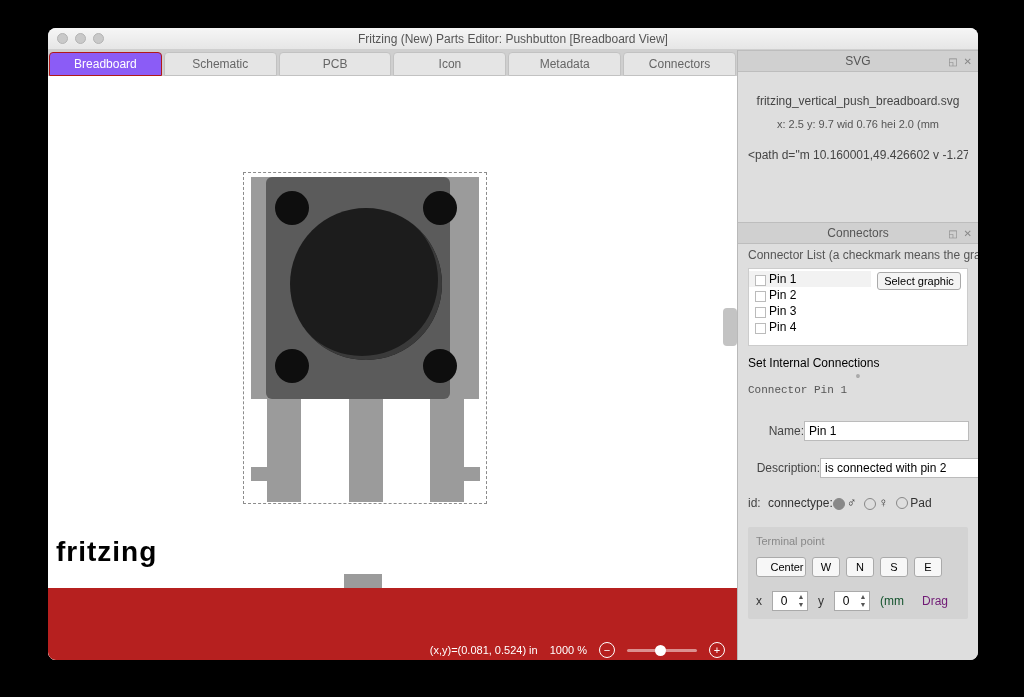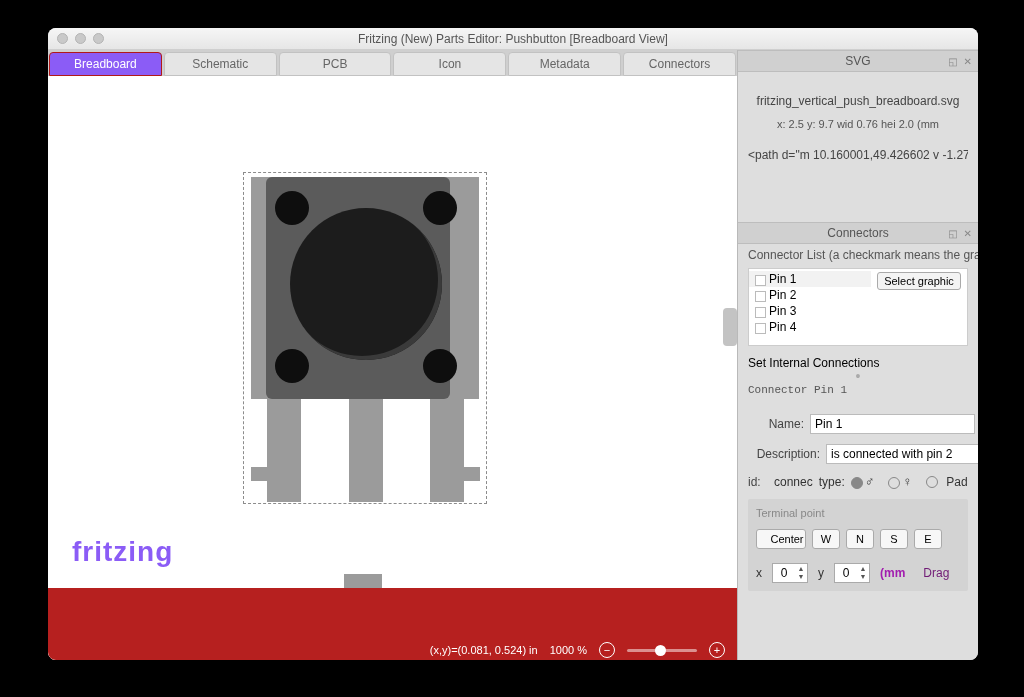--- a/index.html
+++ b/index.html
@@ -24,21 +24,21 @@
   .main { flex:1; display:flex; flex-direction:column; background:#cfcfcf; border-right:1px solid #b9b9b9; }
   .tabs { display:flex; height:26px; background:#cfcfcf; }
   .tab {
     flex:1; background:#e5e5e5; border:1px solid #c2c2c2; border-radius:4px 4px 0 0;
     margin:2px 1px 0 1px; font-size:12px; color:#666;
     display:flex; align-items:center; justify-content:center; cursor:pointer;
   }
   .tab.active { background:#8b5cf6; color:#fff; border-color:#b21919; }
   .canvas-area { flex:1; position:relative; background:#fff; overflow:hidden; }
   .redbar { position:absolute; left:0; right:0; bottom:0; height:72px; background:#b6201f; }
-  .watermark { position:absolute; left:24px; bottom:92px; font-size:28px; font-weight:600; color:#8b5cf6; letter-spacing:1px; }
+  .watermark { position:absolute; left:8px; bottom:92px; font-size:28px; font-weight:600; color:#000000; letter-spacing:1px; }
   .stub { position:absolute; left:296px; bottom:72px; width:38px; height:14px; background:#9b9b9b; }
 
   
   .comp-sel { position:absolute; left:195px; top:96px; width:244px; height:332px; border:1px dashed #8c8c8c; }
   .pb-body { position:absolute; left:7px; top:4px; width:228px; height:222px; background:#9b9b9b; }
   .pb-plate { position:absolute; left:22px; top:4px; width:184px; height:222px; background:#5b5b5b; border-radius:6px; }
   .pb-dome { position:absolute; left:46px; top:35px; width:152px; height:152px; background:#1c1c1c; border-radius:50%; box-shadow: -4px -4px 0 #3a3a3a inset; }
   .pb-dot { position:absolute; width:34px; height:34px; background:#0e0e0e; border-radius:50%; }
   .d1{ left:31px; top:18px; } .d2{ left:179px; top:18px; }
   .d3{ left:31px; top:176px; } .d4{ left:179px; top:176px; }
@@ -70,36 +70,36 @@
   .conn-items { flex:1; padding:2px 0; }
   .conn-items div { font-size:12px; padding:1px 6px 1px 20px; position:relative;}
   .conn-items div.sel { background:#f2f2f2; }
   .conn-items div::before { content:""; position:absolute; left:6px; top:4px; width:9px;height:9px;border:1px solid #bbb; background:#fff;}
   .sel-graphic { width:96px; display:flex; align-items:flex-start; justify-content:center; padding-top:3px;}
   .sel-graphic button { font-size:11px; padding:2px 6px; border:1px solid #aaa; background:#f4f4f4; border-radius:3px; cursor:pointer;}
   .set-int { font-size:12px; padding:10px 10px 4px; }
   .dot-ind { text-align:center; color:#aaa; font-size:14px; line-height:4px; }
   .form-title { font-size:11px; color:#555; padding:6px 10px 8px;font-family:Liberation Mono, monospace;}
   .form { background:#dedede; padding:0 10px 10px; font-size:12px; color:#333;}
-  .row { display:flex; align-items:center; gap:6px; margin:10px 0; }
+  .row { display:flex; align-items:center; gap:0; margin:17px 0; }
   .row label { min-width:56px; text-align:right; color:#444; font-size:12px;}
   .row input[type=text] { flex:1; height:20px; border:1px solid #bbb; padding:0 4px; font-size:12px; background:#fff;}
   .radio { width:12px;height:12px;border:1px solid #888;border-radius:50%;display:inline-block;vertical-align:middle;margin-right:2px;}
   .sym { font-size:13px; margin-right:8px;}
   .term { background:#d3d3d3; padding:8px; border-radius:2px; margin-top:4px;}
   .term-title { font-size:11px; color:#888; margin-bottom:10px;}
   .btnrow { display:flex; gap:6px; margin-bottom:14px;}
   .btnrow button { width:28px; height:20px; font-size:11px; border:1px solid #aaa; background:#f7f7f7; border-radius:3px; cursor:pointer;}
   .btnrow button.center { width:50px;padding-left:12px; }
   .xy { display:flex; align-items:center; gap:10px; font-size:12px;}
   .stepper { display:inline-flex; align-items:center; border:1px solid #aaa; background:#fff; height:20px;}
   .stepper input { width:22px; border:none; text-align:center; font-size:12px;}
   .stepper .arrows { width:12px; display:flex; flex-direction:column; }
   .stepper .arrows span { font-size:7px; line-height:8px; text-align:center; color:#555; cursor:pointer;}
-  .unit { color:#a21caf;font-weight:bold; }
+  .unit { color:#14532d; }
   .drag { color:#701a75; margin-left:8px;}
 </style>
 </head>
 <body>
 
 <div class="window">
   <div class="titlebar">
     <div class="traffic">
       <span></span>
       <span></span>

